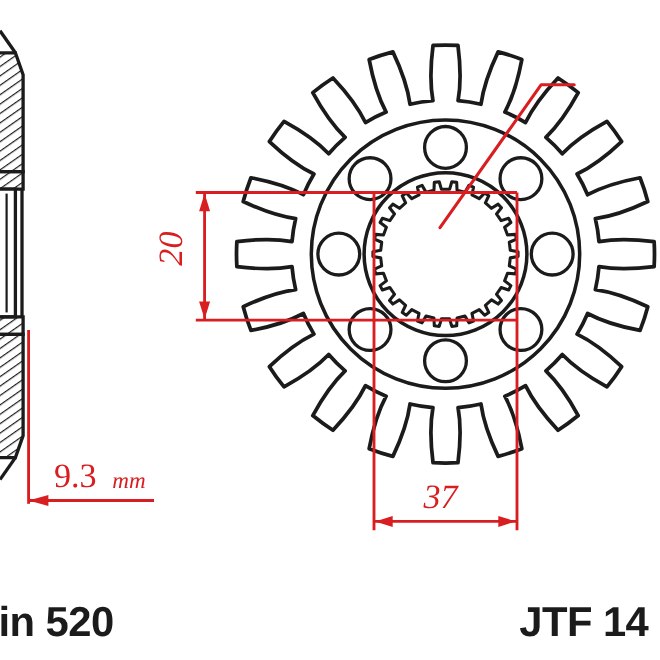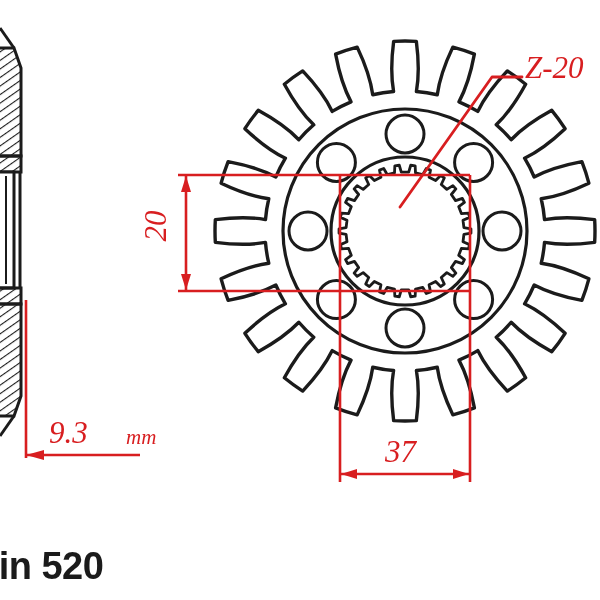--- a/index.html
+++ b/index.html
@@ -67,29 +67,27 @@
   #label-22 {
     left: 385px;
     top: 434px;
     font-size: 31px;
     font-style: italic;
   }
   #label-93 {
     left: 49px;
     top: 415px;
     font-size: 31px;
-    font-style: italic;
     text-align: center;
   }
   #label-mm {
     left: 102px;
     top: 425px;
     font-size: 21px;
     font-style: italic;
-    margin-left: 24px;
   }
 </style>
 </head>
 <body>
 
 <div id="stage">
 
   <svg id="drawing" viewBox="0 0 600 600" xmlns="http://www.w3.org/2000/svg">
 
     <defs>
@@ -155,26 +153,26 @@
       <path d="M 469 474 L 453 469 L 453 479 Z" stroke="none"></path>
 
       <line x1="26" y1="300" x2="26" y2="458" stroke-width="2.6"></line>
       <line x1="26" y1="455" x2="140" y2="455" stroke-width="2.6"></line>
       <path d="M 26 455 L 44 450 L 44 460 Z" stroke="none"></path>
 
       <path d="M 400 207 L 492 77 L 522 77" fill="none" stroke="#d81e20" stroke-width="2.8" stroke-linejoin="round" stroke-linecap="round"></path>
     </g>
   </svg>
 
-  <div class="dim-text" id="label-z20">Z-20</div>
 
   <div class="dim-text" id="label-20">20</div>
 
   <div class="dim-text" id="label-22">37</div>
 
   <div class="dim-text" id="label-93">9.3</div>
 
   <div class="dim-text" id="label-mm">mm</div>
 
   <div class="cap-text" id="caption-left">ain 520</div>
 
+  <div class="cap-text" id="caption-right">JTF 14</div>
 
 </div>
 
 </body></html>

